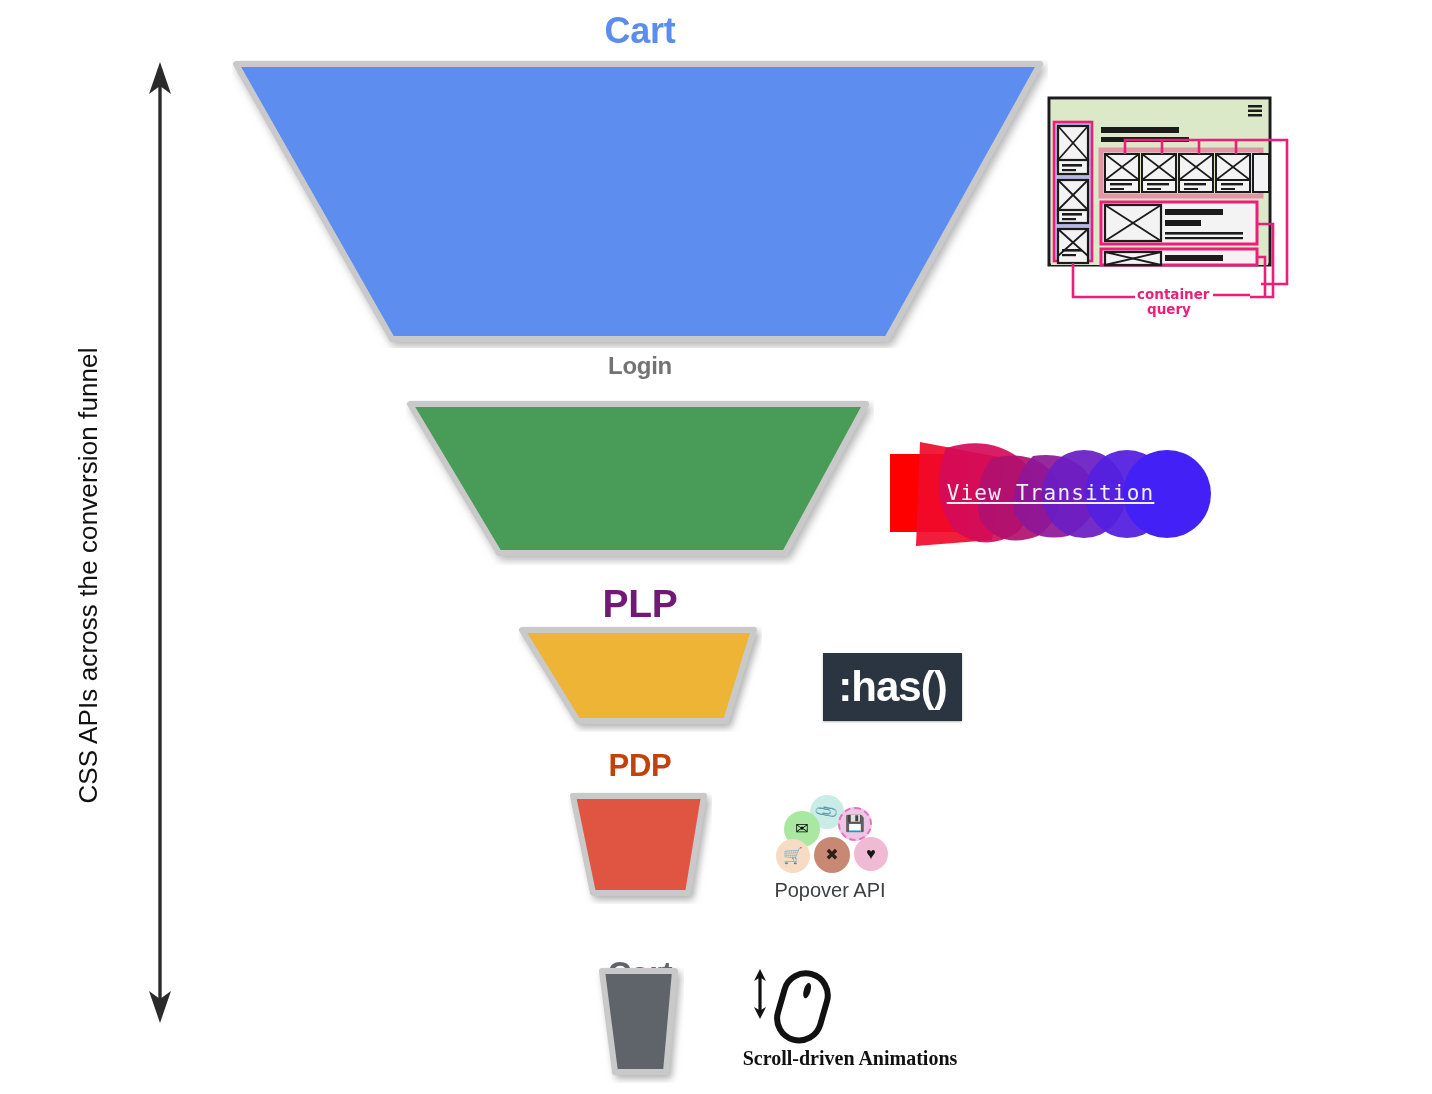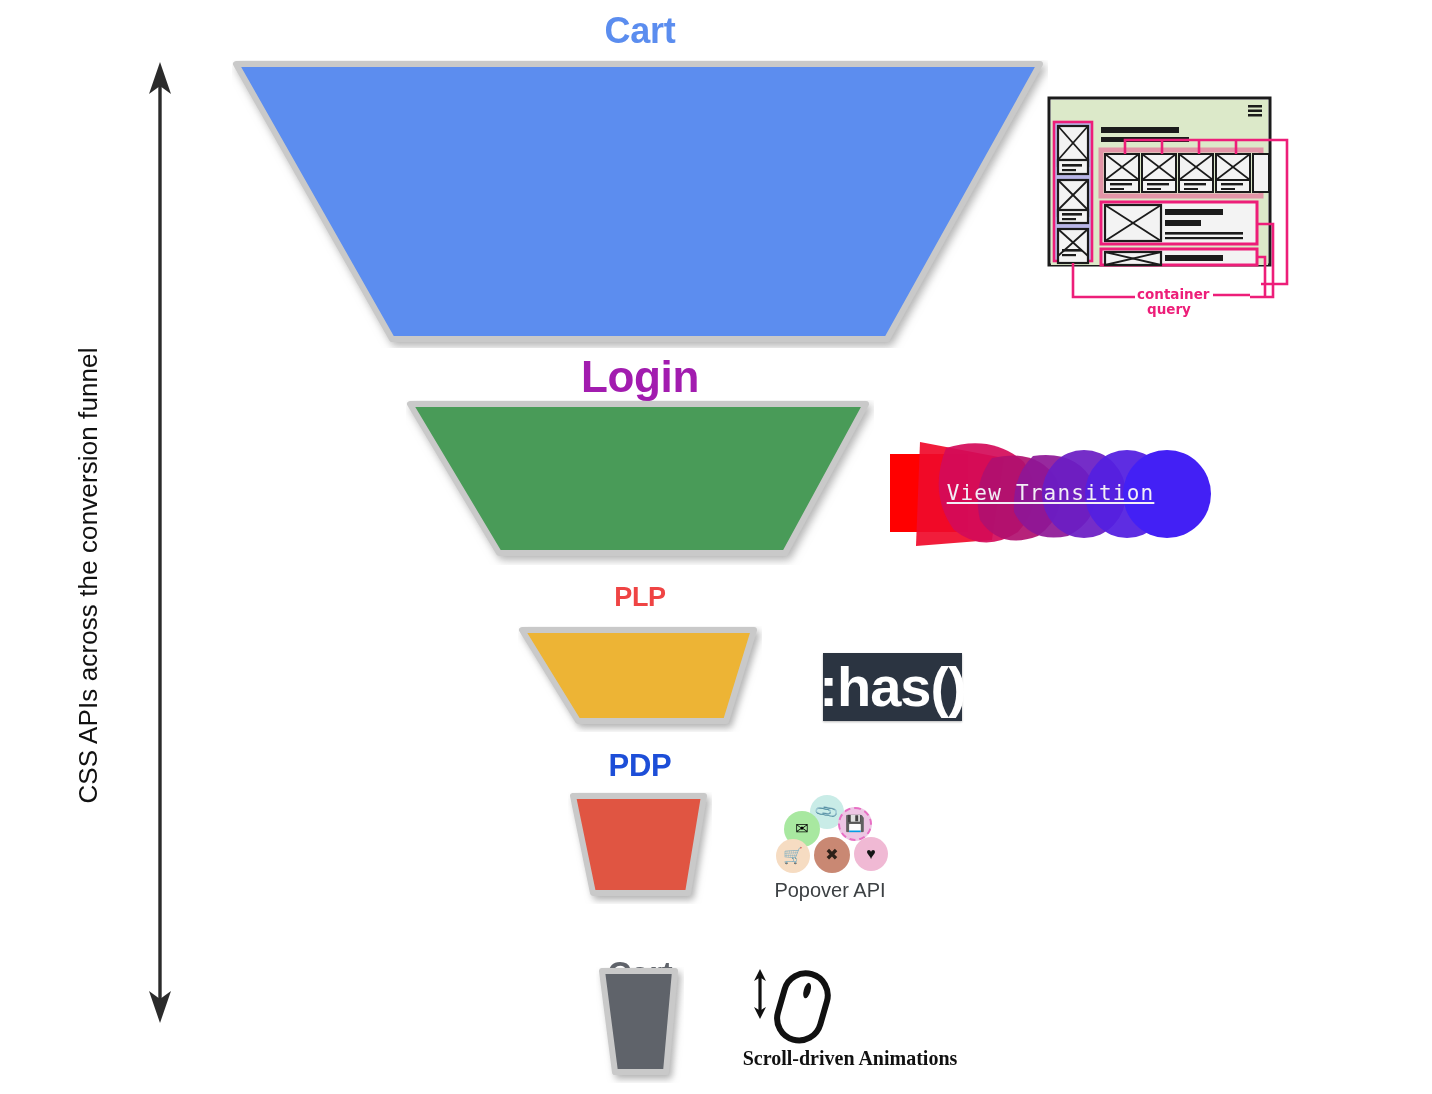--- a/index.html
+++ b/index.html
@@ -38,23 +38,23 @@
   .stage-label {
     position: absolute;
     width: 100%;
     text-align: center;
     font-weight: bold;
     letter-spacing: -0.3px;
   }
   .stage-shape { position: absolute; width: 100%; }
 
   .lbl-home  { font-size: 36px; color: #5b8def; }
-  .lbl-login { font-size: 44px; color: #a21caf; }
-  .lbl-plp   { font-size: 27px; color: #ef4444; }
-  .lbl-pdp   { font-size: 31px; color: #1d4ed8; }
+  .lbl-login { font-size: 24px; color: #737373; }
+  .lbl-plp   { font-size: 39px; color: #701a75; }
+  .lbl-pdp   { font-size: 31px; color: #c2410c; }
   .lbl-cart  { font-size: 33px; color: #5f636a; margin-top: 32px; }
 
   
   #container-query-art { position: absolute; left: 1035px; top: 92px; }
 
   
   #view-transition-art { position: absolute; left: 888px; top: 432px; }
   #view-transition-label {
     position: absolute;
     left: 888px; top: 481px;
@@ -72,21 +72,21 @@
   #has-badge {
     position: absolute;
     left: 823px; top: 653px;
     width: 139px; height: 68px;
     background: #2b3441;
     display: flex; align-items: center; justify-content: center;
     box-shadow: 0 1px 2px rgba(0,0,0,0.28);
   }
   #has-badge-text {
     color: #ffffff;
-    font-size: 56px;
+    font-size: 42px;
     font-weight: bold;
     letter-spacing: -1px;
     line-height: 1;
   }
 
   
   #popover-art { position: absolute; left: 776px; top: 795px; }
   .pop-circle {
     position: absolute;
     border-radius: 50%;

